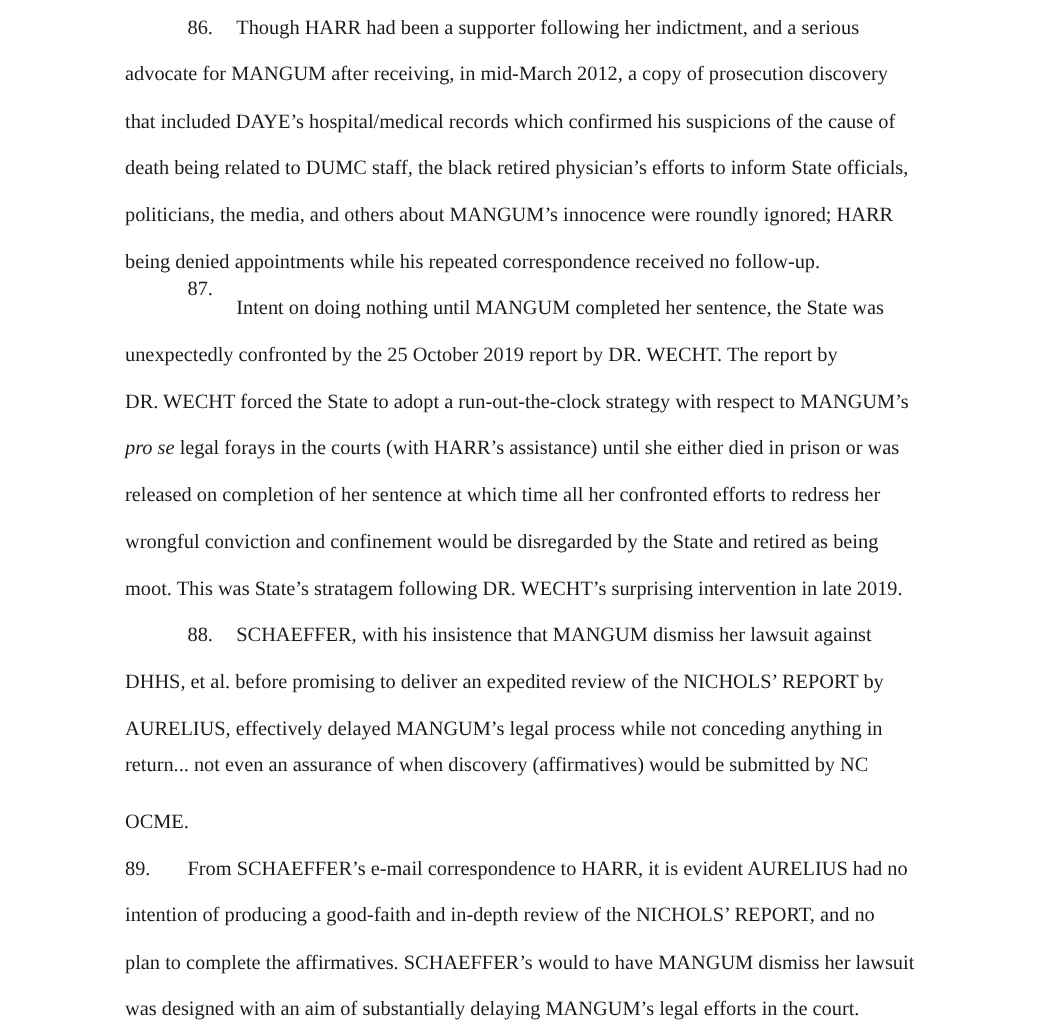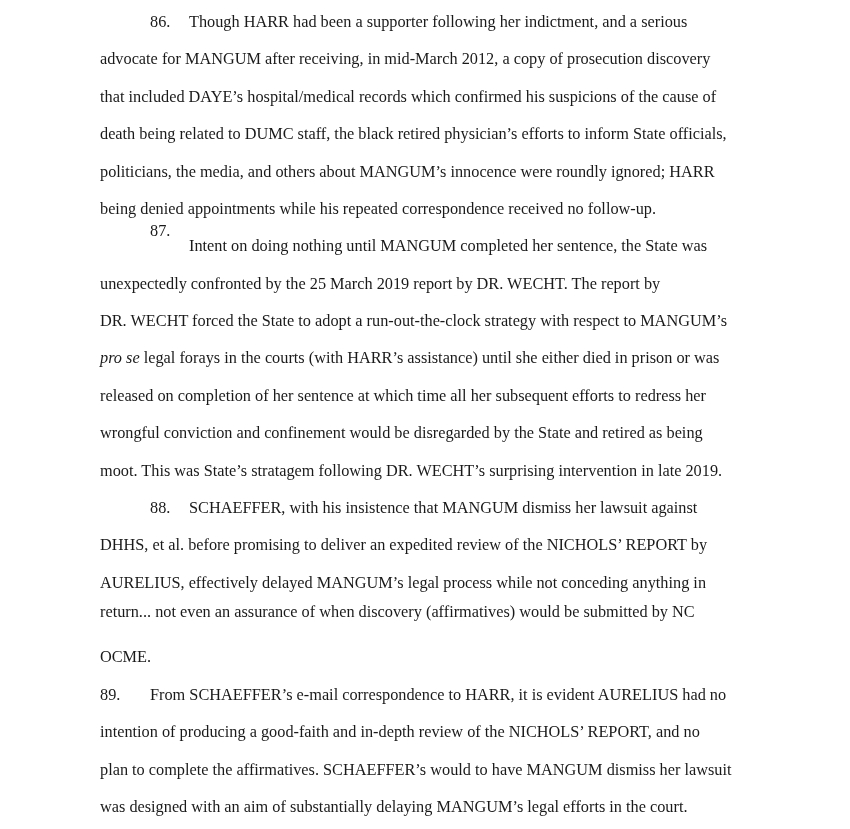--- a/index.html
+++ b/index.html
@@ -32,24 +32,24 @@
     <span class="line" style="top:47px">advocate for MANGUM after receiving, in mid-March 2012, a copy of prosecution discovery</span>
     <span class="line" style="top:85px">that included DAYE’s hospital/medical records which confirmed his suspicions of the cause of</span>
     <span class="line" style="top:122px">death being related to DUMC staff, the black retired physician’s efforts to inform State officials,</span>
     <span class="line" style="top:160px">politicians, the media, and others about MANGUM’s innocence were roundly ignored; HARR</span>
     <span class="line" style="top:197px">being denied appointments while his repeated correspondence received no follow-up.</span>
   </div>
 
   <div>
     <span class="line num" style="top:219px">87.</span>
     <span class="line indent" style="top:234px">Intent on doing nothing until MANGUM completed her sentence, the State was</span>
-    <span class="line" style="top:272px">unexpectedly confronted by the 25 March 2019 report by DR. WECHT.  The report by</span>
+    <span class="line" style="top:272px">unexpectedly confronted by the 25 October 2019 report by DR. WECHT.  The report by</span>
     <span class="line" style="top:309px">DR. WECHT forced the State to adopt a run-out-the-clock strategy with respect to MANGUM’s</span>
     <span class="line" style="top:346px"><em>pro se</em><span> legal forays in the courts (with HARR’s assistance) until she either died in prison or was</span></span>
-    <span class="line" style="top:384px">released on completion of her sentence at which time all her subsequent efforts to redress her</span>
+    <span class="line" style="top:384px">released on completion of her sentence at which time all her confronted efforts to redress her</span>
     <span class="line" style="top:421px">wrongful conviction and confinement would be disregarded by the State and retired as being</span>
     <span class="line" style="top:459px">moot.  This was State’s stratagem following DR. WECHT’s surprising intervention in late 2019.</span>
   </div>
 
   <div>
     <span class="line num" style="top:496px">88.</span>
     <span class="line indent" style="top:496px">SCHAEFFER, with his insistence that MANGUM dismiss her lawsuit against</span>
     <span class="line" style="top:533px">DHHS, et al. before promising to deliver an expedited review of the NICHOLS’ REPORT by</span>
     <span class="line" style="top:571px">AURELIUS, effectively delayed MANGUM’s legal process while not conceding anything in</span>
     <span class="line" style="top:600px">return... not even an assurance of when discovery (affirmatives) would be submitted by NC</span>

